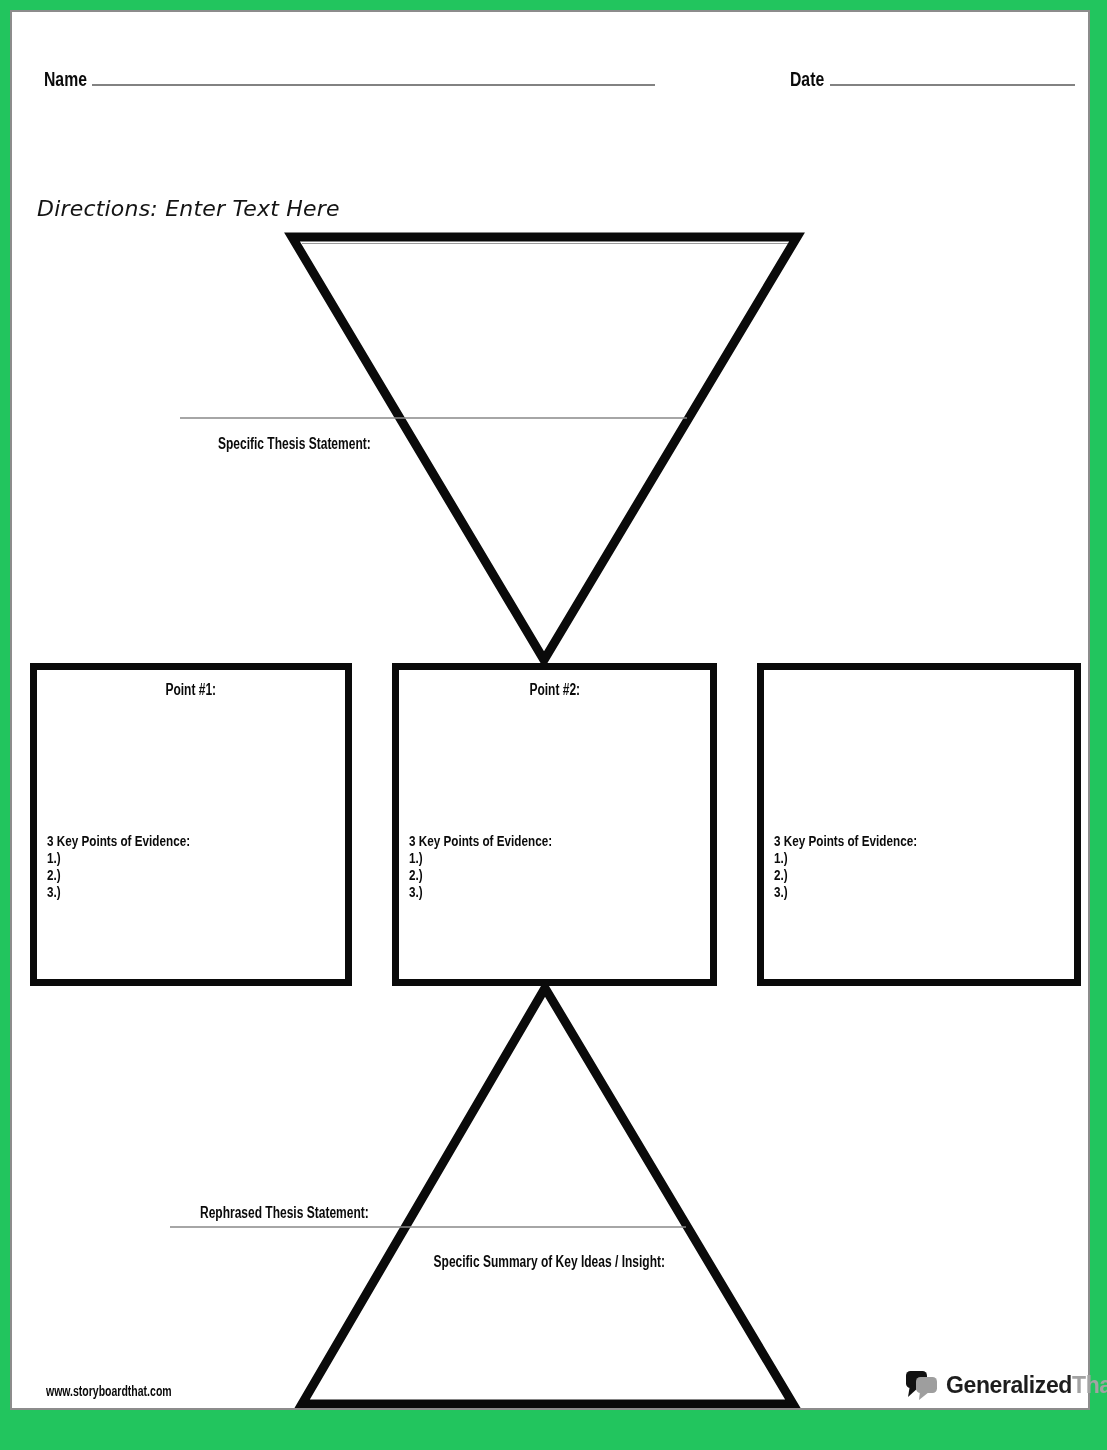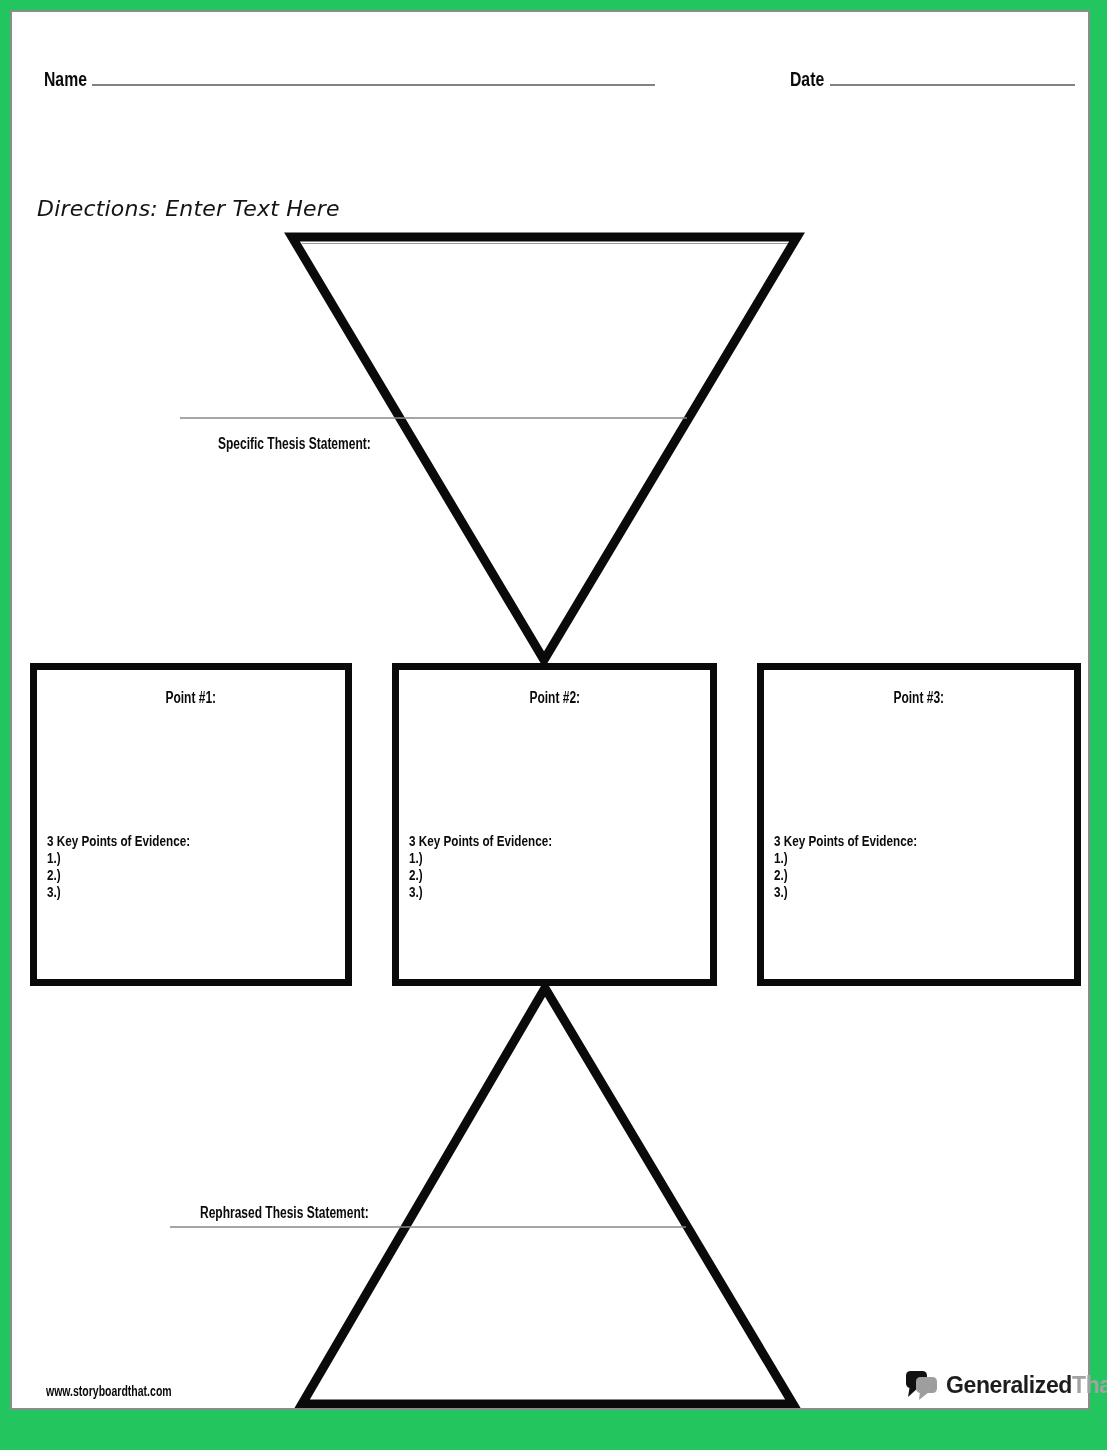--- a/index.html
+++ b/index.html
@@ -15,21 +15,21 @@
   .center{left:0;right:0;text-align:center;}
 
   .name-label,.date-label{font-size:21px;line-height:26px;top:54px;}
   .rule{border:none;border-top:2px solid #828282;height:0;margin:0;}
   .title-label{top:100px;font-size:28px;line-height:34px;letter-spacing:.5px;}
   .directions{left:25px;top:149px;font-family:"DejaVu Sans",sans-serif;font-style:italic;
               font-size:22px;line-height:24px;color:#141414;letter-spacing:.2px;margin-top:36px;}
   .section-label{font-size:16px;line-height:22px;}
 
   .point-box{position:absolute;top:651px;height:323px;border:7px solid #0a0a0a;background:#fff;box-sizing:border-box;}
-  .point-title{text-align:center;padding-top:10px;font-size:16px;line-height:20px;margin-top:8px;}
+  .point-title{text-align:center;padding-top:10px;font-size:16px;line-height:20px;}
   .evidence{position:absolute;left:10px;top:162px;font-size:15px;line-height:17px;
             font-weight:700;color:#0a0a0a;transform:scaleX(0.78);transform-origin:0 0;white-space:nowrap;}
 
   .shapes{position:absolute;left:0;top:0;pointer-events:none;}
 
   .footer-url{left:16px;top:1369px;font-size:14px;line-height:20px;margin-left:18px;}
   .logo{left:894px;top:1356px;display:flex;align-items:center;gap:7px;}
   .logo-text{font-size:23px;letter-spacing:-0.4px;font-weight:600;line-height:34px;}
   .logo-text .primary{color:#1d1d1d;}
   .logo-text .secondary{color:#a3a3a3;}
@@ -84,35 +84,35 @@
       </div>
       <div class="evidence">
         <div>3 Key Points of Evidence:</div>
         <div>1.)</div>
         <div>2.)</div>
         <div>3.)</div>
       </div>
     </div>
 
     <div class="point-box" style="left:745px;width:324px;">
-      <div class="lbl point-title">
-        <span class="cnd cnd-c">Point #3:</span>
-      </div>
       <div class="evidence">
         <div>3 Key Points of Evidence:</div>
         <div>1.)</div>
         <div>2.)</div>
         <div>3.)</div>
       </div>
     </div>
 
     <div class="abs lbl section-label" style="left:188px;top:1190px;">
       <span class="cnd cnd-l">Rephrased Thesis Statement:</span>
     </div>
 
+    <div class="abs lbl section-label" style="left:267px;width:540px;top:1239px;text-align:center;">
+      <span class="cnd cnd-c">Specific Summary of Key Ideas / Insight:</span>
+    </div>
 
     <div class="abs lbl footer-url">
       <span class="cnd cnd-l">www.storyboardthat.com</span>
     </div>
 
     <div class="abs logo">
       <svg width="33" height="32" viewBox="0 0 33 32">
         <rect x="0" y="2" width="21" height="17" rx="4.5" fill="#111111"></rect>
         <polygon points="4,16 2,28 13,18" fill="#111111"></polygon>
         <rect x="10" y="8" width="21" height="16" rx="4.5" fill="#9e9e9e"></rect>

